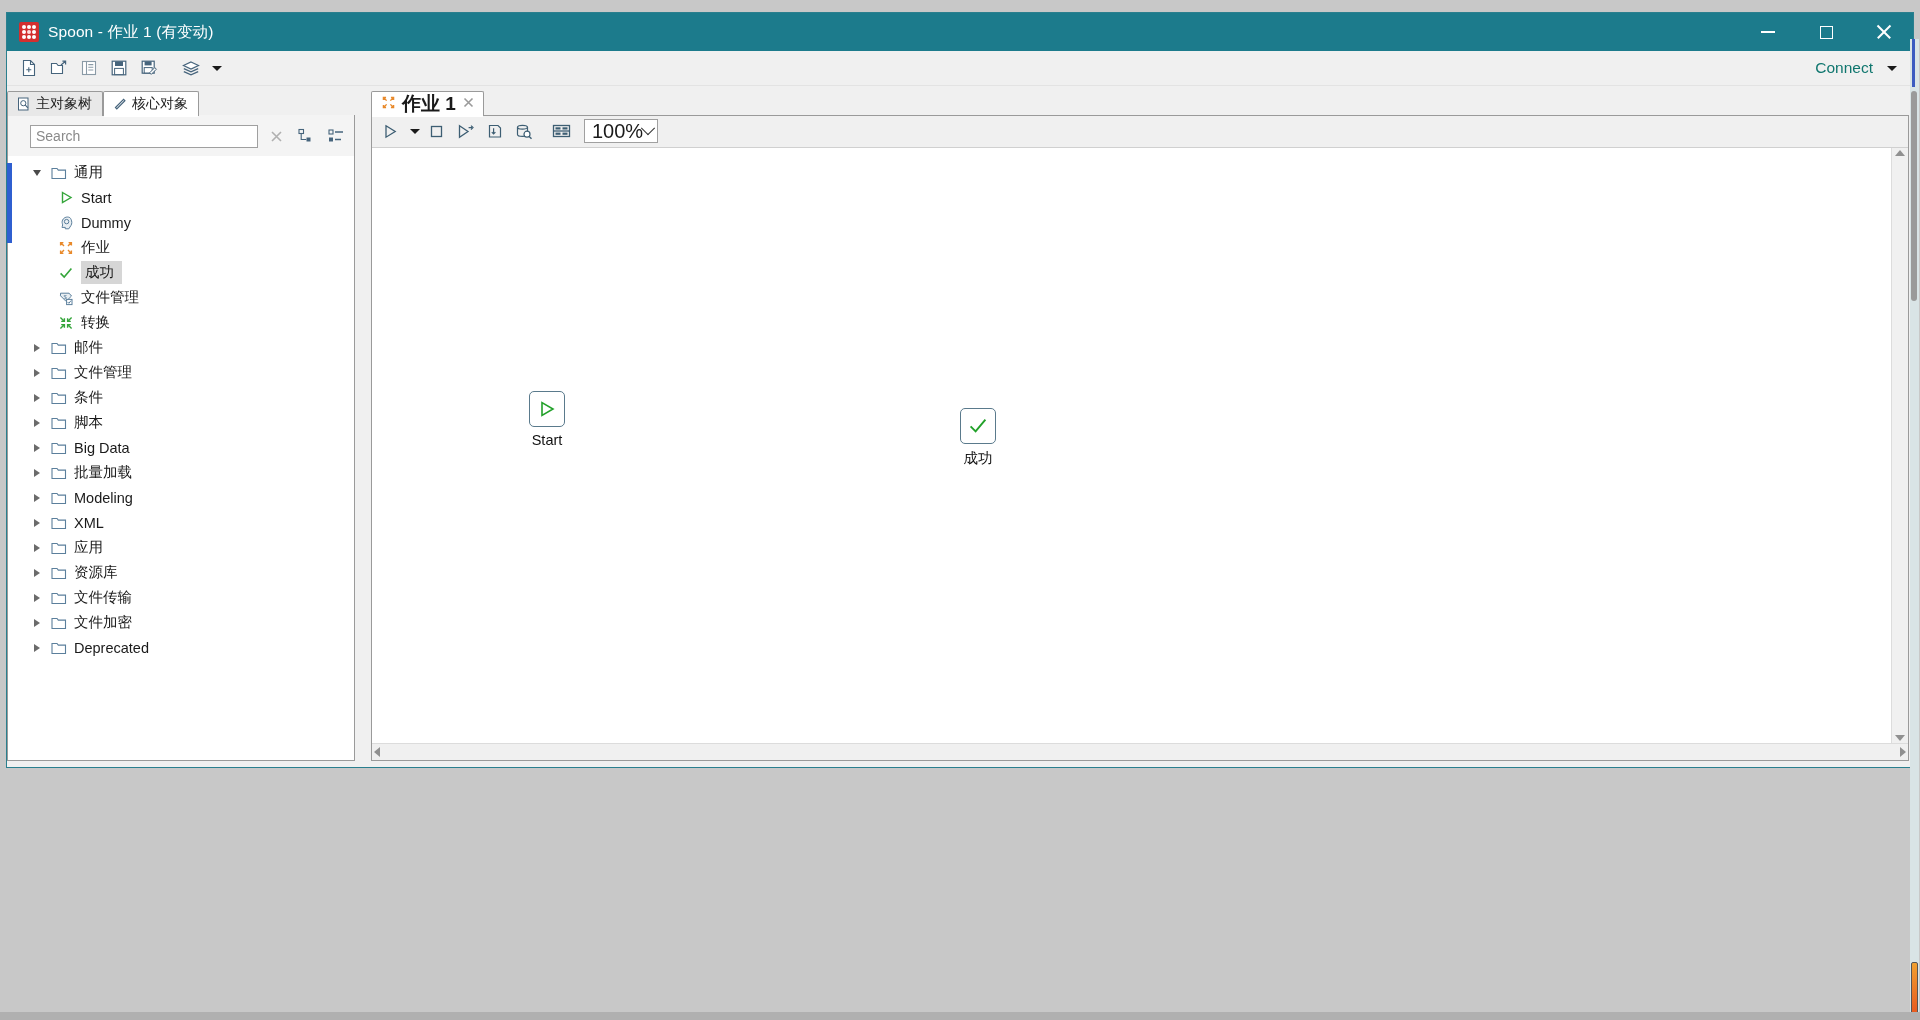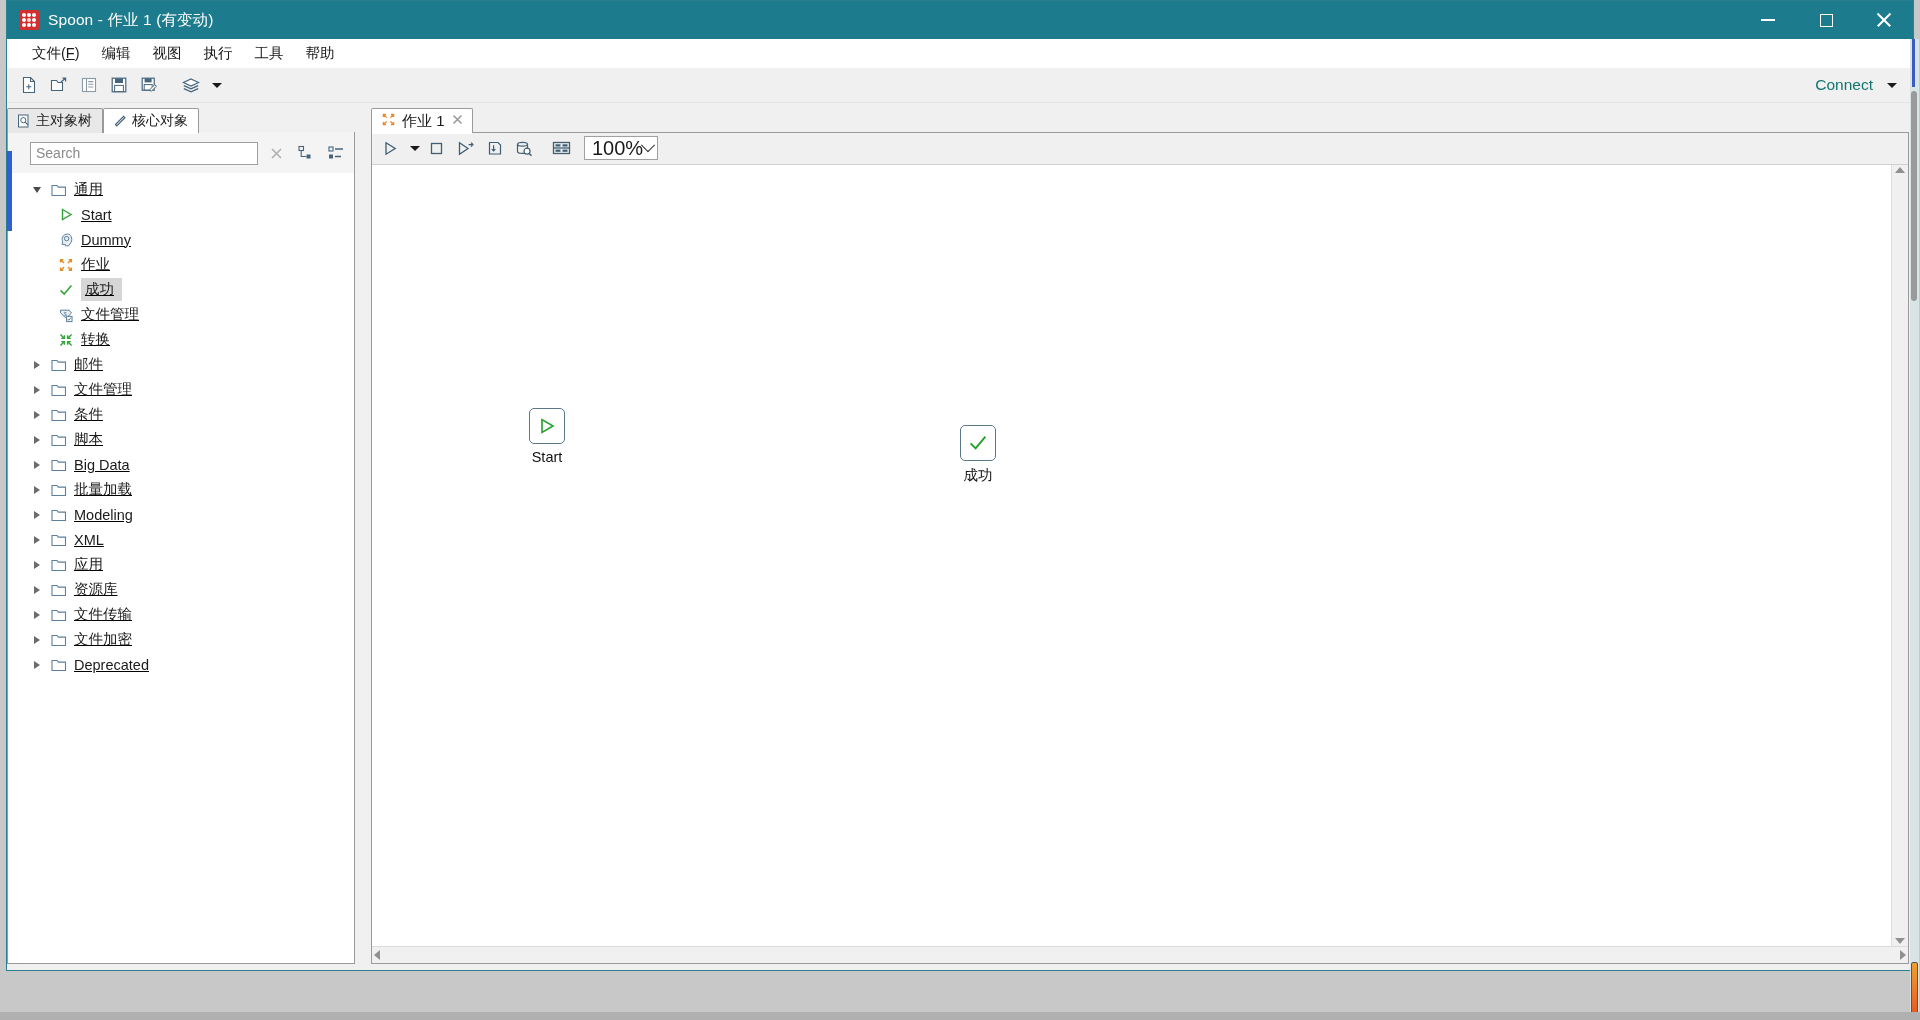--- a/index.html
+++ b/index.html
@@ -13,23 +13,23 @@
     width: 1920px;
     height: 1020px;
     overflow: hidden;
     background: #c8c8c8;
   }
 
   
   .win {
     position: absolute;
     left: 6px;
-    top: 0px;
+    top: 12px;
     width: 1908px;
-    height: 971px;
+    height: 756px;
     background: #f0f0f0;
     border: 1px solid #2a7f8e;
     box-sizing: border-box;
     display: flex;
     flex-direction: column;
     overflow: hidden;
   }
 
   
   .titlebar {
@@ -235,21 +235,20 @@
   .sr-btn {
     width: 24px; height: 24px;
     display: flex; align-items: center; justify-content: center;
     flex: 0 0 auto;
   }
   .tree {
     flex: 1 1 auto;
     overflow: hidden;
     padding-top: 4px;
     background: #ffffff;
-    text-decoration: underline;
   }
   .trow {
     height: 25px;
     display: flex;
     align-items: center;
     font-size: 14.5px;
     color: #1a1a1a;
     white-space: nowrap;
     cursor: default;
   }
@@ -308,21 +307,21 @@
     display: flex; align-items: center; gap: 6px;
     padding: 0 8px 0 9px;
     background: #ffffff;
     border: 1px solid #9a9a9a;
     border-bottom: none;
     box-sizing: border-box;
     position: relative; z-index: 2;
     border-radius: 2px 2px 0 0;
   }
   .ctab .ctab-title {
-    font-size: 15px; font-weight: normal; color: #1a1a1a;
+    font-size: 19px; font-weight: bold; color: #1a1a1a;
   }
   .ctab::after {
     content: ""; position: absolute; left: 0; right: 0; bottom: -1px; height: 2px; background: #ffffff;
   }
   .canvas-wrap {
     flex: 1 1 auto;
     border: 1px solid #9a9a9a;
     border-top: none;
     background: #ffffff;
     display: flex; flex-direction: column;
@@ -484,28 +483,20 @@
         </div>
         <div class="win-btn">
           <span class="glyph-max"></span>
         </div>
         <div class="win-btn close">
           <span class="glyph-close"></span>
         </div>
       </div>
     </div>
 
-    <div class="menubar">
-      <div class="menu-item">文件(<u>F</u>)</div>
-      <div class="menu-item">编辑</div>
-      <div class="menu-item">视图</div>
-      <div class="menu-item">执行</div>
-      <div class="menu-item">工具</div>
-      <div class="menu-item">帮助</div>
-    </div>
 
     <div class="maintoolbar">
 
       <div class="tb-btn">
         <svg width="18" height="18" viewBox="0 0 18 18">
           <path d="M3.5 1.5h7l4 4v11h-11z" fill="#fff" stroke="#46647c" stroke-width="1.1"></path>
           <path d="M10.5 1.5v4h4" fill="none" stroke="#46647c" stroke-width="1.1"></path>
           <path d="M8.8 8.3v5M6.3 10.8h5" stroke="#46647c" stroke-width="1.1"></path>
         </svg>
       </div>

